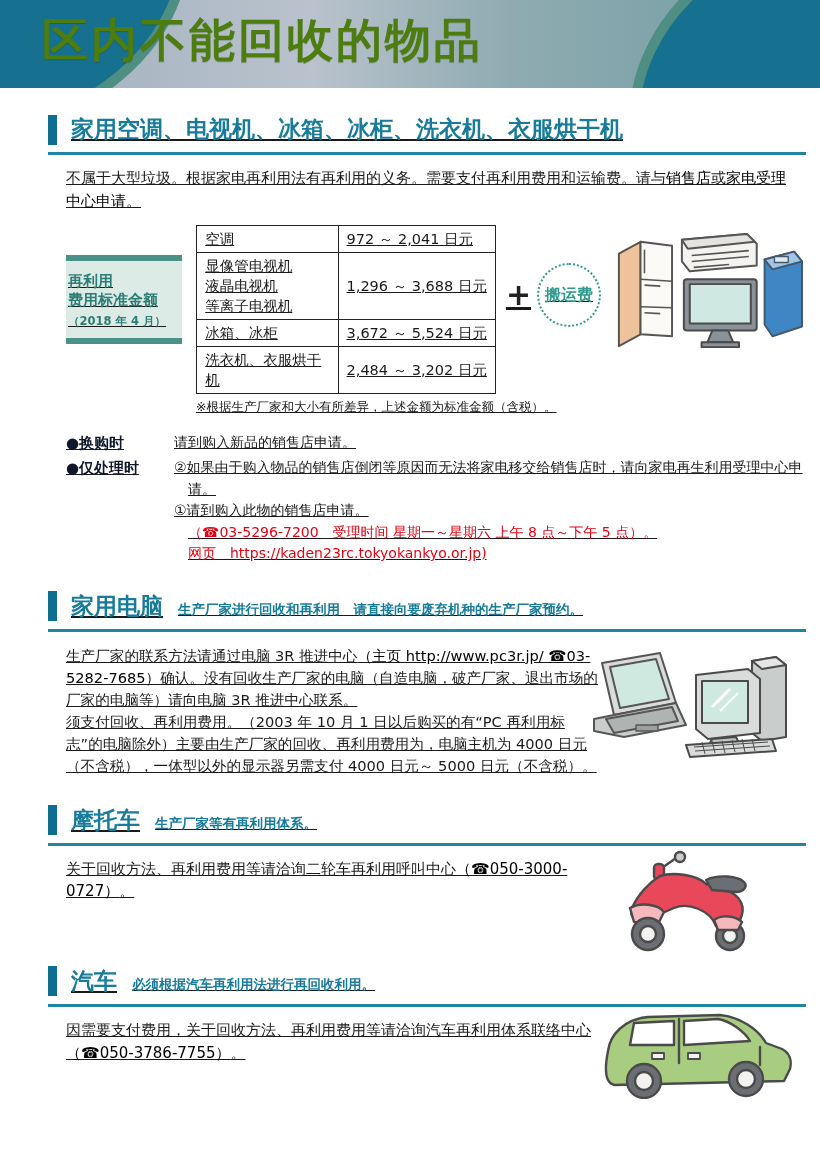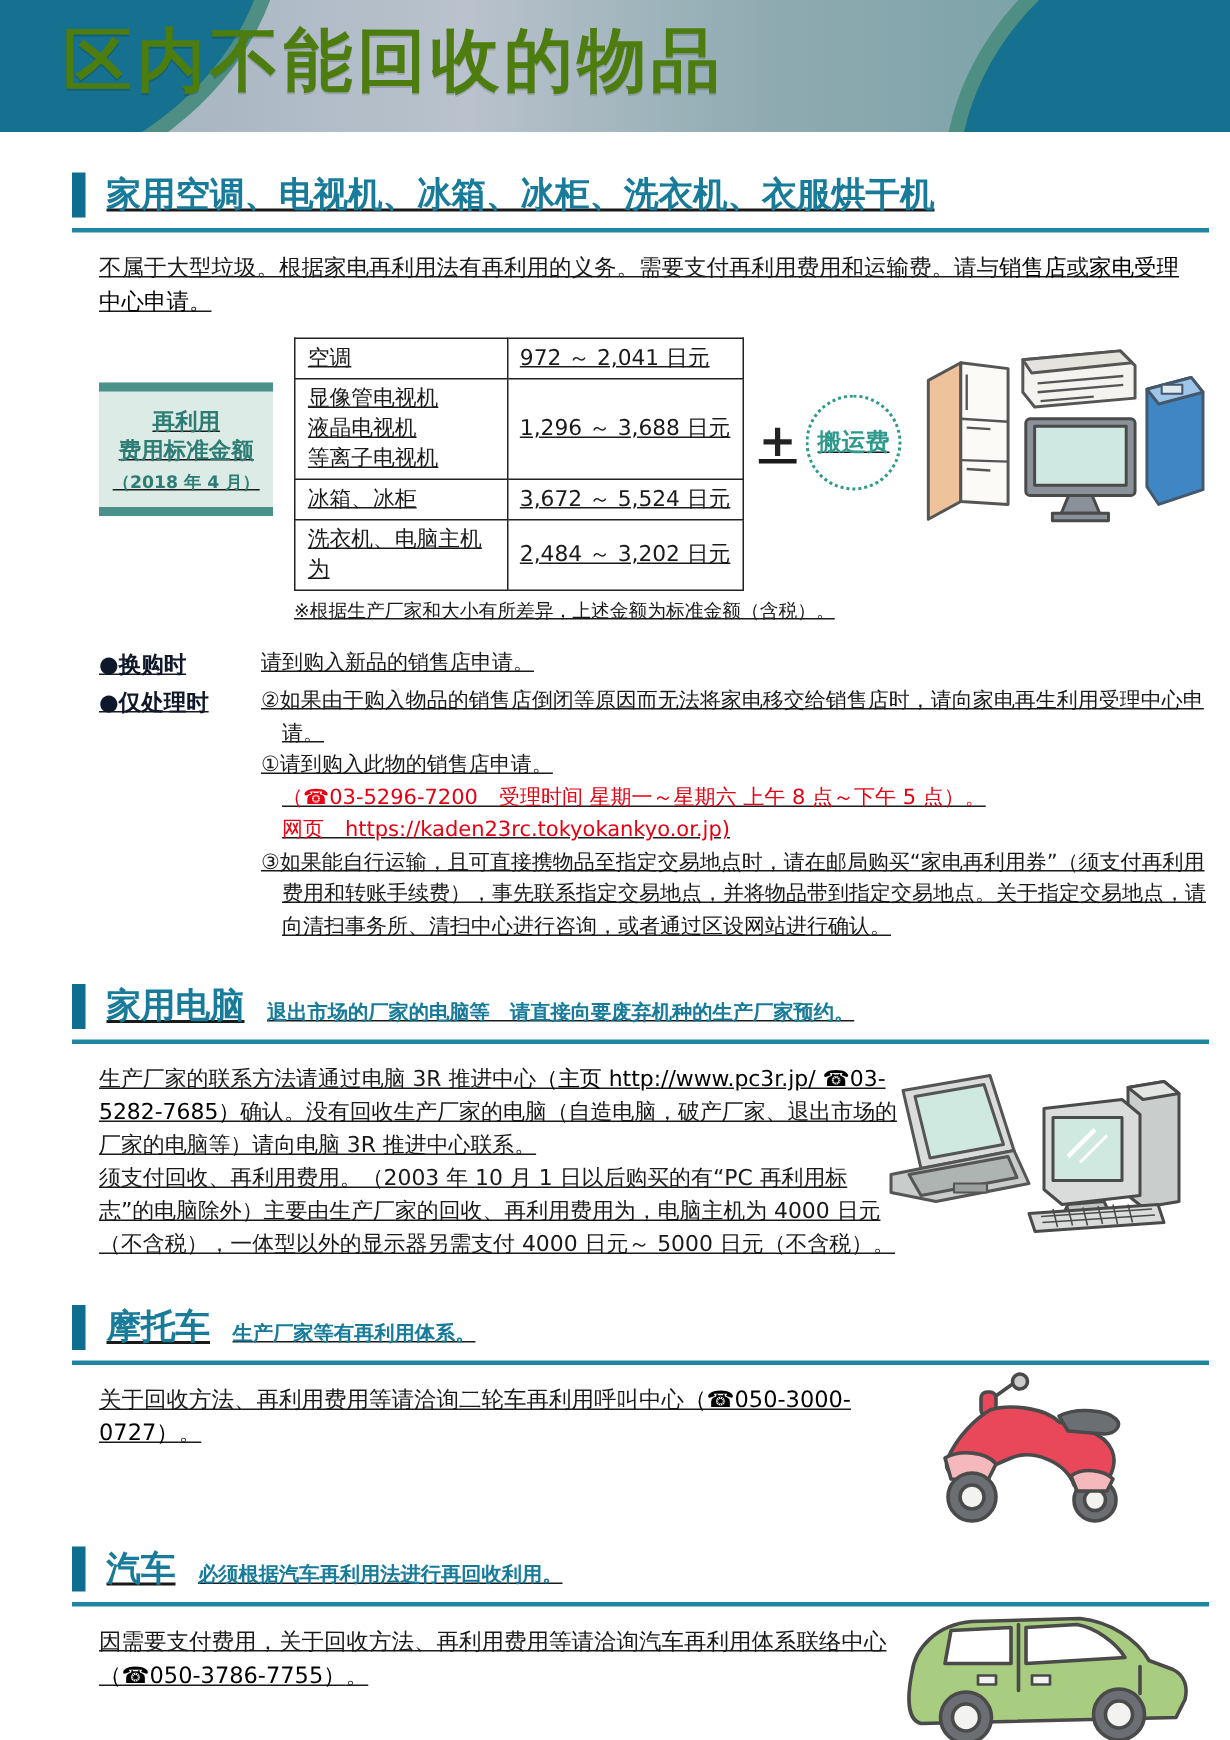--- a/index.html
+++ b/index.html
@@ -23,21 +23,21 @@
   .sec-title { color:#187b9a; font-weight:bold; font-size:23px; white-space:nowrap; }
   .sec-sub { color:#187b9a; font-weight:bold; font-size:13.5px; margin-left:15px; padding-top:8px; white-space:nowrap; }
   .sec-body { padding-left:18px; position:relative; }
   .red { color:#000000; }
   
   .intro { margin-top:12px; font-size:15px; line-height:23px; max-width:725px; }
   .fee-row { display:flex; margin-top:12px; align-items:flex-start; }
   .fee-label {
     width:118px; margin-top:30px; background:#dcebe5;
     border-top:6px solid #4a9189; border-bottom:6px solid #4a9189;
-    text-align:center; color:#2d7d75; font-weight:bold; padding:11px 2px 9px;
+    color:#2d7d75; font-weight:bold; padding:11px 2px 9px;
   }
   .fee-label .l1 { font-size:15px; }
   .fee-label .l2 { font-size:15px; }
   .fee-label .l3 { font-size:11.5px; margin-top:4px; }
   .fee-table { border-collapse:collapse; margin-left:14px; }
   .fee-table td {
     border:1.6px solid #222; font-size:14.5px; line-height:20px; padding:3px 8px;
   }
   .fee-table .item { width:146px; font-weight:500; white-space:pre-line; }
   .fee-table .price { width:136px; text-align:left; white-space:nowrap; }
@@ -114,21 +114,21 @@
           <td class="item">显像管电视机
 液晶电视机
 等离子电视机</td>
           <td class="price">1,296 ～ 3,688 日元</td>
         </tr>
         <tr>
           <td class="item">冰箱、冰柜</td>
           <td class="price">3,672 ～ 5,524 日元</td>
         </tr>
         <tr>
-          <td class="item">洗衣机、电脑主机为</td>
+          <td class="item">洗衣机、衣服烘干机</td>
           <td class="price">2,484 ～ 3,202 日元</td>
         </tr>
       </tbody>
         </table>
       <div class="plus">+</div>
       <div class="carry-circle">搬运费</div>
       <svg class="appliance-art" width="198" height="122" viewBox="0 0 198 122">
 
         <g stroke="#555" stroke-width="2" stroke-linejoin="round">
           <polygon points="8,22 30,10 30,104 8,116" fill="#eec39b"></polygon>
@@ -170,32 +170,31 @@
         <div class="case-label">●换购时</div>
         <div class="case-content">请到购入新品的销售店申请。</div>
       </div>
       <div class="case-row">
         <div class="case-label">●仅处理时</div>
         <div class="case-content">
           <div class="step">②如果由于购入物品的销售店倒闭等原因而无法将家电移交给销售店时，请向家电再生利用受理中心申请。</div>
           <div class="step">①请到购入此物的销售店申请。</div>
           <div class="step-red">（☎03-5296-7200　受理时间 星期一～星期六 上午 8 点～下午 5 点）。</div>
           <div class="step-red">网页　https://kaden23rc.tokyokankyo.or.jp)</div>
-          <div class="step">③如果能自行运输，且可直接携物品至指定交易地点时，请在邮局购买“家电再利用券”（须支付再利用费用和转账手续费），事先联系指定交易地点，并将物品带到指定交易地点。关于指定交易地点，请向清扫事务所、清扫中心进行咨询，或者通过区设网站进行确认。</div>
         </div>
       </div>
     </div>
   </div>
 </div>
 
 <div class="sec sec2">
   <div class="sec-head">
     <div class="sec-bar"></div>
     <div class="sec-title">家用电脑</div>
-    <div class="sec-sub">退出市场的厂家的电脑等　请直接向要废弃机种的生产厂家预约。</div>
+    <div class="sec-sub">生产厂家进行回收和再利用　请直接向要废弃机种的生产厂家预约。</div>
   </div>
   <div class="sec-body pc-body">
     <div class="pc-text"><span>生产厂家的联系方法请通过电脑 3R 推进中心</span><span class="red">（主页 http://www.pc3r.jp/ ☎03-5282-7685）</span><span>确认。没有回收生产厂家的电脑（自造电脑，破产厂家、退出市场的厂家的电脑等）请向电脑 3R 推进中心联系。</span><br><span>须支付回收、再利用费用。（2003 年 10 月 1 日以后购买的有“PC 再利用标志”的电脑除外）主要由生产厂家的回收、再利用费用为，电脑主机为 4000 日元（不含税），一体型以外的显示器另需支付 4000 日元～ 5000 日元（不含税）。</span></div>
     <svg class="pc-art" width="212" height="112" viewBox="0 0 212 112">
 
       <g stroke="#555" stroke-width="2" stroke-linejoin="round">
         <polygon points="18,14 76,4 92,54 30,66" fill="#d9dcda"></polygon>
         <polygon points="26,18 72,10 85,50 36,59" fill="#cfe9e0"></polygon>
         <polygon points="10,70 30,66 92,54 102,76 40,88 10,82" fill="#c8ccca"></polygon>
         <polygon points="22,70 88,58 94,72 30,84" fill="#aeb4b2"></polygon>

